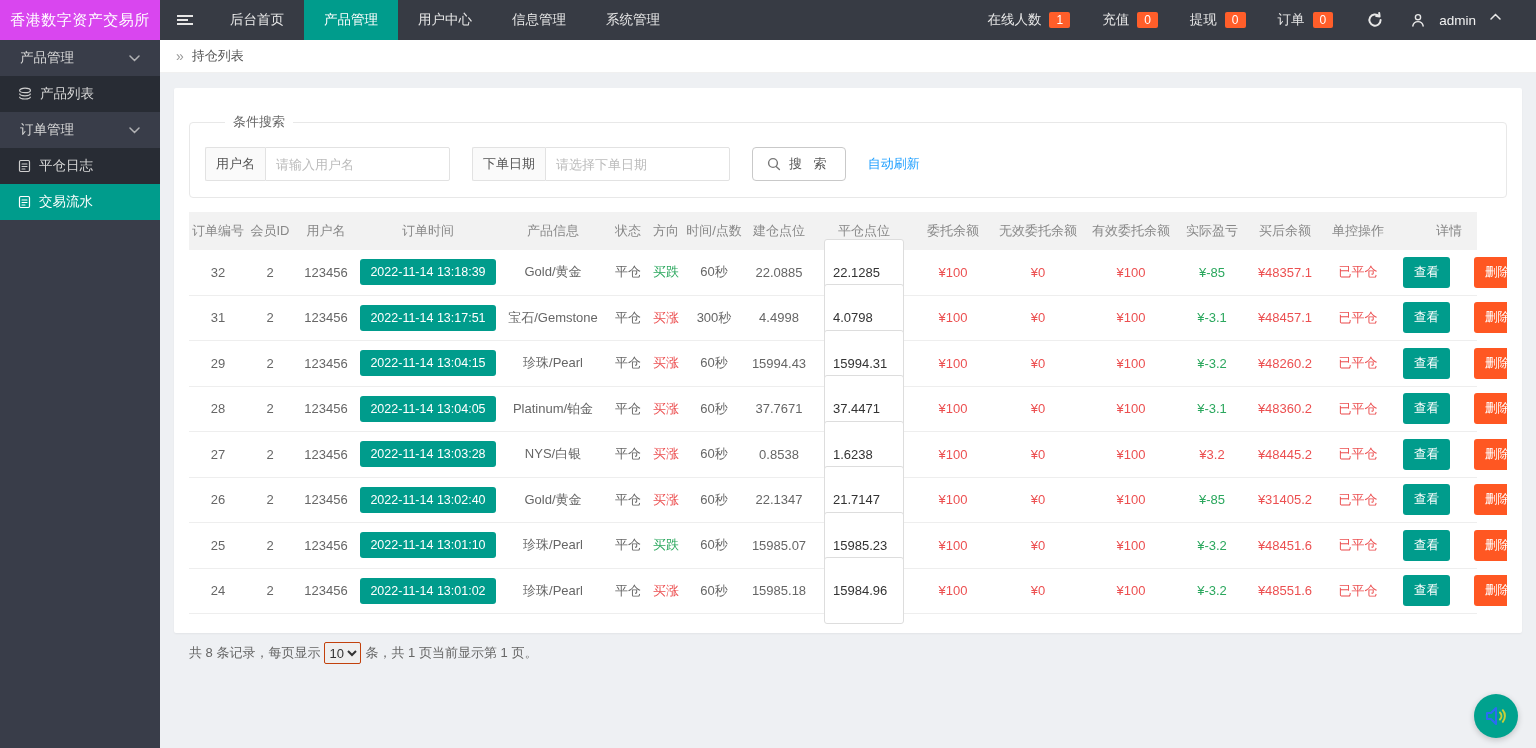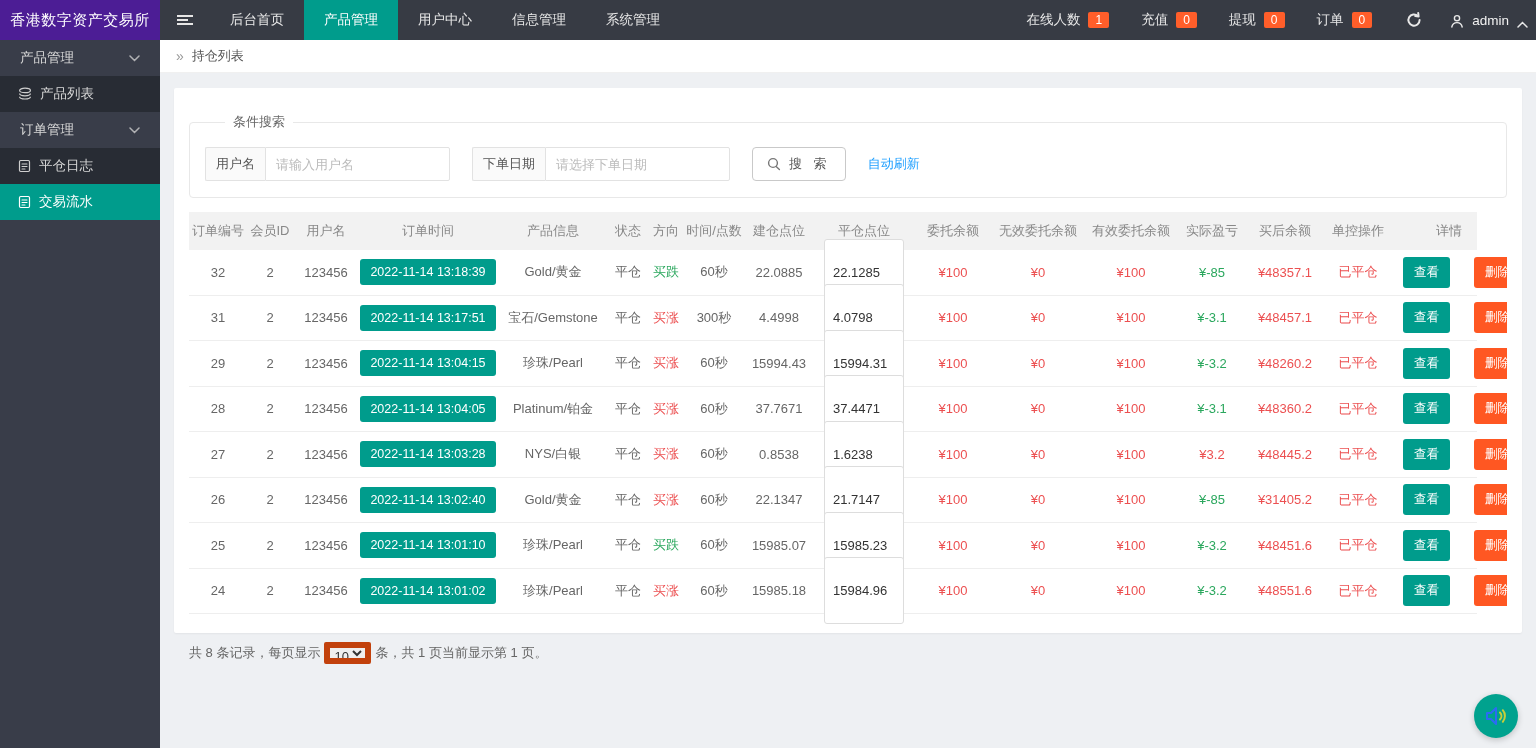--- a/index.html
+++ b/index.html
@@ -1,33 +1,33 @@
 <!DOCTYPE html>
 <html><head>
 <meta charset="utf-8">
 <style>
   * { box-sizing: border-box; margin: 0; padding: 0; }
   html,body { width:1536px; height:748px; overflow:hidden; }
   body { font-family:"Liberation Sans","DejaVu Sans",sans-serif; background:#eef0f3; font-size:13px; color:#666; }
 
   
   .topbar { height:40px; background:#373b44; display:flex; align-items:stretch; color:#f2f2f2; }
-  .logo { width:160px; background:#4c1d95; color:#fff; font-size:15px; display:flex; align-items:center; justify-content:center; letter-spacing:.5px; white-space:nowrap; }
+  .logo { width:160px; background:#d946ef; color:#fff; font-size:15px; display:flex; align-items:center; justify-content:center; letter-spacing:.5px; white-space:nowrap; }
   .burger { width:50px; display:flex; align-items:center; justify-content:center; cursor:pointer; }
   .burger span { display:block; width:16px; }
   .burger i { display:block; height:2px; background:#e6e6e6; margin:2px 0; }
   .burger i.mid { width:11px; }
   .topnav { display:flex; }
   .topnav .nav-item { padding:0 20px; display:flex; align-items:center; font-size:13.5px; cursor:pointer; color:#e8e8e8; }
   .topnav .nav-item.active { background:#009c8c; color:#fff; }
   .top-right { margin-left:auto; display:flex; align-items:center; }
   .stat { display:flex; align-items:center; padding:0 16px; cursor:pointer; font-size:13.5px; color:#e8e8e8; }
   .badge { background:#ff5e2a; color:#fff; font-size:12px; border-radius:2px; padding:2px 7px; margin-left:8px; line-height:1; }
   .icon-btn { padding:0 18px; display:flex; align-items:center; cursor:pointer; }
-  .admin-box { display:flex; align-items:flex-end; gap:8px; padding:0 8px 0 10px; cursor:pointer; font-size:13.5px; }
+  .admin-box { display:flex; align-items:flex-start; gap:14px; padding:0 35px 0 10px; cursor:pointer; font-size:13.5px; }
 
   
   .layout { display:flex; height:708px; }
   .sidebar { width:160px; background:#393d49; flex-shrink:0; }
   .side-item { height:36px; display:flex; align-items:center; padding:0 12px 0 20px; color:#d8d8d8; font-size:13.5px; cursor:pointer; }
   .side-item .lbl { flex:1; }
   .side-item.group { background:#393d49; }
   .side-item.sub { background:#282c34; padding-left:18px; }
   .side-item.active { background:#009c8c; color:#fff; }
   .side-item svg { margin-right:8px; flex-shrink:0; }
@@ -63,21 +63,21 @@
   .time-btn { display:inline-block; background:#009c8c; color:#fff; font-size:12.5px; padding:6px 10px; border-radius:3px; cursor:pointer; }
   .close-box { display:inline-block; border:1px solid #ddd; border-radius:3px; background:#fff; padding:25px 8px; min-width:80px; text-align:left; color:#333; cursor:text; }
   .red { color:#ec5051; }
   .green { color:#2aa75d; }
   .act-btn { border:none; color:#fff; font-size:12.5px; padding:7px 11px; border-radius:3px; margin:0 12px; cursor:pointer; font-family:inherit; }
   .act-view { background:#009c8c; }
   .act-del { background:#ff5722; }
 
   
   .pager { margin-top:28px; color:#666; display:flex; align-items:center; gap:4px; }
-  .pager select { border:6px solid #c2410c; border-radius:2px; height:22px; font-size:13px; color:#333; font-family:inherit; }
+  .pager select { border:1px solid #c2410c; border-radius:2px; height:22px; font-size:13px; color:#333; font-family:inherit; }
 
   
   .fab { position:fixed; right:18px; bottom:10px; width:44px; height:44px; border-radius:50%; background:#00a28e; display:flex; align-items:center; justify-content:center; cursor:pointer; box-shadow:0 2px 6px rgba(0,0,0,.2); }
 </style>
 </head>
 <body>
 
 <div class="topbar">
   <div class="logo">香港数字资产交易所</div>
   <div class="burger">

